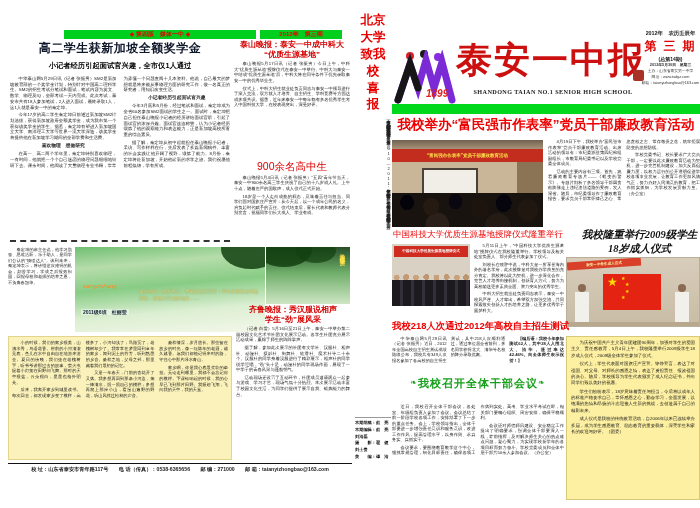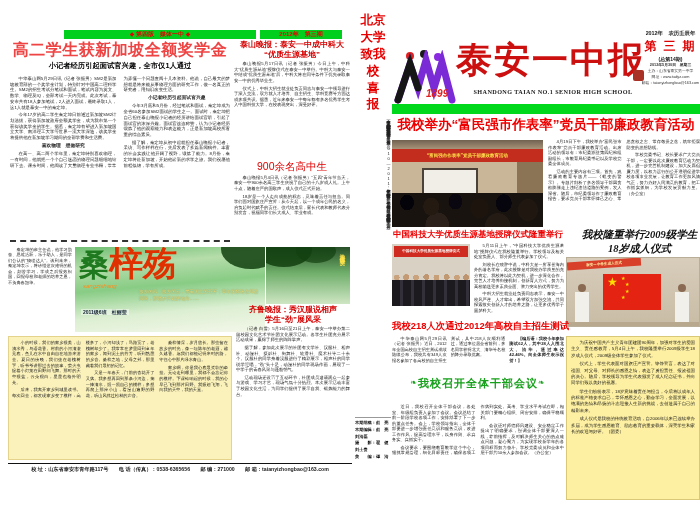--- a/index.html
+++ b/index.html
@@ -8,21 +8,21 @@
        -webkit-font-smoothing:antialiased;}
   .abs{position:absolute;}
   .serif{font-family:"Liberation Serif","DejaVu Serif",serif;}
   .jt{text-align:justify;}
   p{margin:0 0 2px 0;text-indent:8.6px;}
   
   .gbar{background:#00cf1d;color:#e80000;font-weight:bold;font-size:6px;
         text-align:center;line-height:9px;height:9px;}
   #lp-bar1{left:64px;top:30px;width:192px;}
   #lp-bar2{left:260px;top:30px;width:82px;}
-  #lp-headline{left:10px;top:40px;width:220px;font-size:16px;color:#ef4444;
+  #lp-headline{left:10px;top:40px;width:220px;font-size:12px;color:#0f172a;
         font-weight:bold;text-align:center;letter-spacing:0.5px;}
   #lp-sub{left:10px;top:61px;width:220px;font-size:7.3px;font-weight:bold;
         text-align:center;color:#000;}
   #lp-lead{left:10px;top:76px;width:220px;height:161px;column-count:2;
         column-gap:7px;font-size:4.4px;line-height:1.3;overflow:hidden;}
   .inhead{font-size:4.8px;font-weight:bold;text-align:center;margin:2px 0;text-indent:0;}
   #lp-dashes{left:10px;top:240px;width:220px;height:0;border-top:2px dashed #333;}
   #lp-col2{left:234px;top:40px;width:116px;height:205px;overflow:hidden;}
   .c2t{color:#d60000;font-weight:bold;font-size:8px;text-align:center;line-height:1.2;}
   .c2t2{color:#e00000;font-weight:normal;font-size:10.5px;text-align:center;line-height:1.2;margin-top:4px;}
@@ -87,21 +87,21 @@
        radial-gradient(ellipse 7px 8px at 10% 28%, #05030a 97%,transparent 100%),
        radial-gradient(ellipse 8px 9px at 26% 40%, #241a12 97%,transparent 100%),
        radial-gradient(ellipse 7px 8px at 42% 25%, #0a0710 97%,transparent 100%),
        radial-gradient(ellipse 9px 10px at 58% 45%, #1d140d 97%,transparent 100%),
        radial-gradient(ellipse 8px 9px at 74% 30%, #06040c 97%,transparent 100%),
        radial-gradient(ellipse 10px 11px at 90% 50%, #201810 97%,transparent 100%),
        radial-gradient(ellipse 12px 13px at 30% 95%, #2b211a 97%,transparent 100%),
        radial-gradient(ellipse 13px 14px at 70% 100%, #241b14 97%,transparent 100%);}
   #fp-a1{left:548px;top:139px;width:152px;height:88px;column-count:2;column-gap:5px;
      font-size:4.25px;line-height:1.3;overflow:hidden;}
-  #fp-h2{left:392px;top:229px;width:172px;text-align:center;font-size:8.5px;font-weight:bold;
+  #fp-h2{left:392px;top:229px;width:172px;text-align:center;font-size:8.5px;font-weight:normal;
      color:#ee0000;white-space:nowrap;}
   #fp-a2{left:392px;top:243px;width:172px;height:88px;font-size:4.25px;line-height:1.3;overflow:hidden;}
   #photo2{float:left;width:78px;height:62px;margin:1px 4px 2px 0;background:#d9d2c4;position:relative;overflow:hidden;}
   .ph2-banner{position:absolute;top:2px;left:2px;right:2px;height:11px;background:#cf2b20;color:#fff;
      font-size:3.6px;font-weight:bold;text-align:center;line-height:11px;}
   .ph2-row{position:absolute;bottom:0;left:0;right:0;height:26px;
      background:repeating-linear-gradient(90deg,#1c1a1f 0 8px,#34303a 8px 11px);}
   .ph2-heads{position:absolute;bottom:24px;left:0;right:0;height:9px;
      background-image:radial-gradient(circle 3px at 6% 50%,#c9a27e 97%,transparent),
        radial-gradient(circle 3px at 18% 45%,#c39a74 97%,transparent),
@@ -168,21 +168,20 @@
     <p>泰山晚报5月4日讯（记者 张振男）“五四”青年节当天，泰安一中900余名高三学生庆祝了自己的十八岁成人礼。上午十点，随着庄严的国歌声，成人仪式正式开始。</p>
     <p>18岁是一个人走向成熟的标志，意味着责任与担当。同学们面对国旗庄严宣誓：从今天起，以一个成年公民的名义，肩负起时代赋予的责任。仪式结束后，家长代表和教师代表分别发言，祝福同学们长大成人、学业有成。</p>
   </div>
 </div>
 
 <div class="abs jt" id="lp-side">
   <p>秦定坤的班主任说，他学习勤奋、思维活跃，乐于助人，是同学们公认的“物理达人”。谈到未来，秦定坤表示，将珍惜这次难得的机会，刻苦学习，学成之后报效祖国，回报母校和老师的培养之恩，不负青春韶华。</p>
 </div>
 
 <div class="abs" id="bannerA">
-  <div class="callig serif"><span class="c1">桑</span><span class="c2">梓殇</span></div>
   <div class="pinyin">sangzishang</div>
   <div class="byline">2011级6班　杜丽莹</div>
   <div class="poem">故乡的风，故乡的云，带着泥土的芬芳；童年的歌谣在耳边回响，那是梦开始的地方……</div>
   <div class="pine" style="right:-16px;top:-18px;width:60px;height:40px;"></div>
 </div>
 <div class="abs" id="bannerB">
   <div class="pine" style="left:-10px;top:-14px;width:56px;height:34px;"></div>
   <div class="pine" style="left:30px;top:-8px;width:40px;height:24px;opacity:.7;"></div>
   <div class="label">学生佳作欣赏</div>
 </div>

